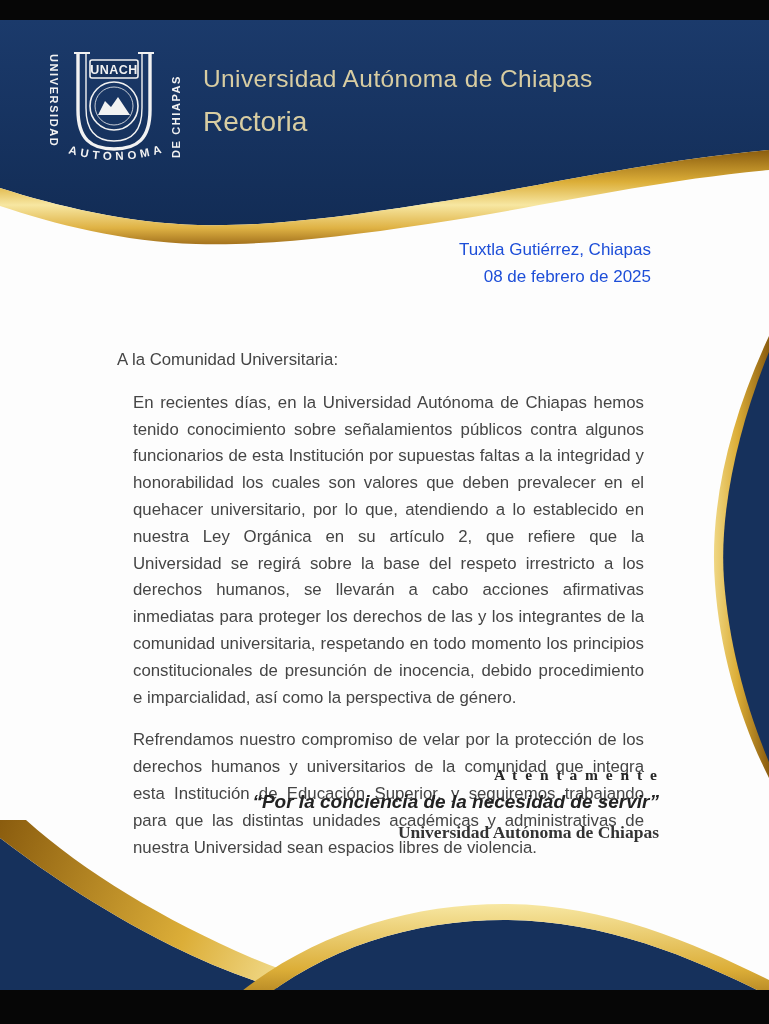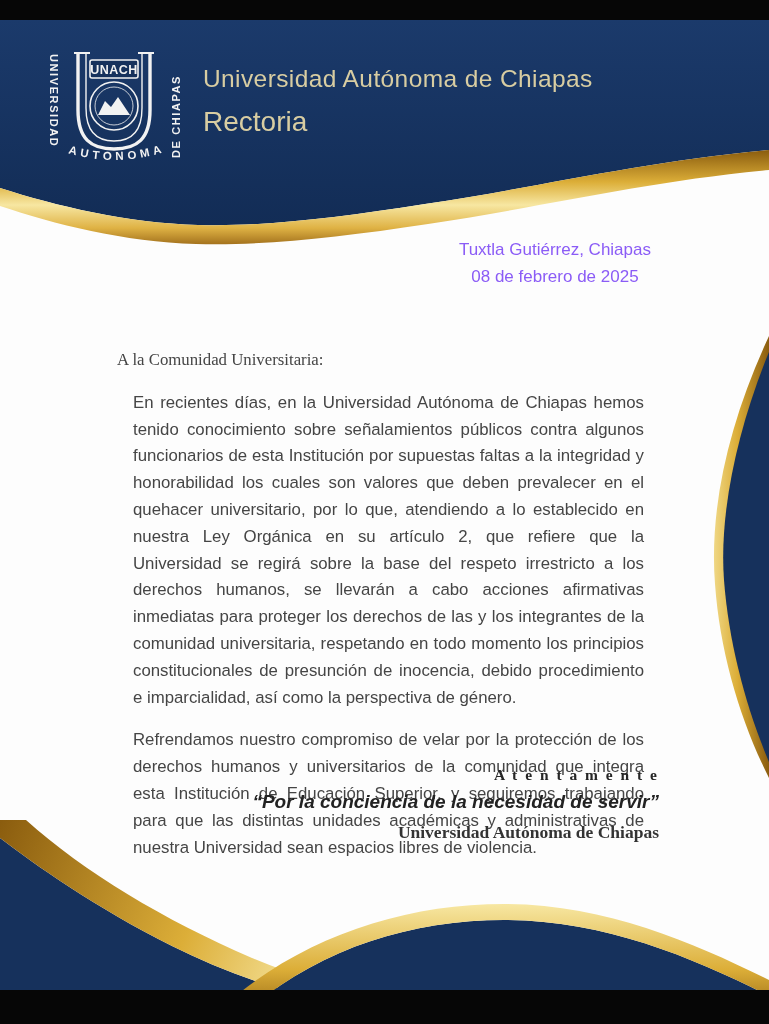--- a/index.html
+++ b/index.html
@@ -6,27 +6,27 @@
   .page{position:relative;width:769px;height:1024px;margin:0 auto;background:#fdfdfd;overflow:hidden;
         font-family:"Liberation Sans",sans-serif;}
   .bar{position:absolute;left:0;width:769px;background:#060606;z-index:6;}
   .bar-top{top:0;height:20px;}
   .bar-bottom{top:990px;height:34px;}
   .deco{position:absolute;z-index:1;}
   .header-titles{position:absolute;left:203px;top:64px;z-index:3;color:#d8cda2;}
   .header-line1{font-size:24.5px;line-height:30px;letter-spacing:.4px;}
   .header-line2{font-size:28px;margin-top:12px;}
   .logo-wrap{position:absolute;left:34px;top:42px;z-index:3;}
-  .dateline{position:absolute;top:236px;right:118px;text-align:center;z-index:2;
-            color:#8b5cf6;font-size:17px;line-height:27px;}
+  .dateline{position:absolute;top:236px;right:118px;text-align:right;z-index:2;
+            color:#1d4ed8;font-size:17px;line-height:27px;}
   .doc-heading{position:absolute;left:116px;top:284px;z-index:2;margin:0;
                font-size:35px;font-weight:bold;letter-spacing:1.5px;color:#4d4d4d;}
   .doc-body{position:absolute;left:117px;top:347px;width:543px;z-index:2;
             color:#454545;font-size:16.8px;line-height:26.8px;}
-  .doc-body .salutation{margin:0;font-family:Liberation Serif, serif;}
+  .doc-body .salutation{margin:0;}
   .doc-body p{margin:16px;text-align:justify;}
   .closing{position:absolute;left:116px;top:766px;width:543px;text-align:right;z-index:2;color:#262626;}
   .closing-atentamente{font-family:"Liberation Serif",serif;font-weight:bold;font-size:15.5px;letter-spacing:2px;}
   .closing-motto{margin-top:7px;font-weight:bold;font-style:italic;font-size:19px;color:#222;}
   .closing-institution{margin-top:9px;font-family:"Liberation Serif",serif;font-weight:bold;font-size:17.5px;color:#333;}
 </style>
 </head>
 <body>
 
 <div class="page">

